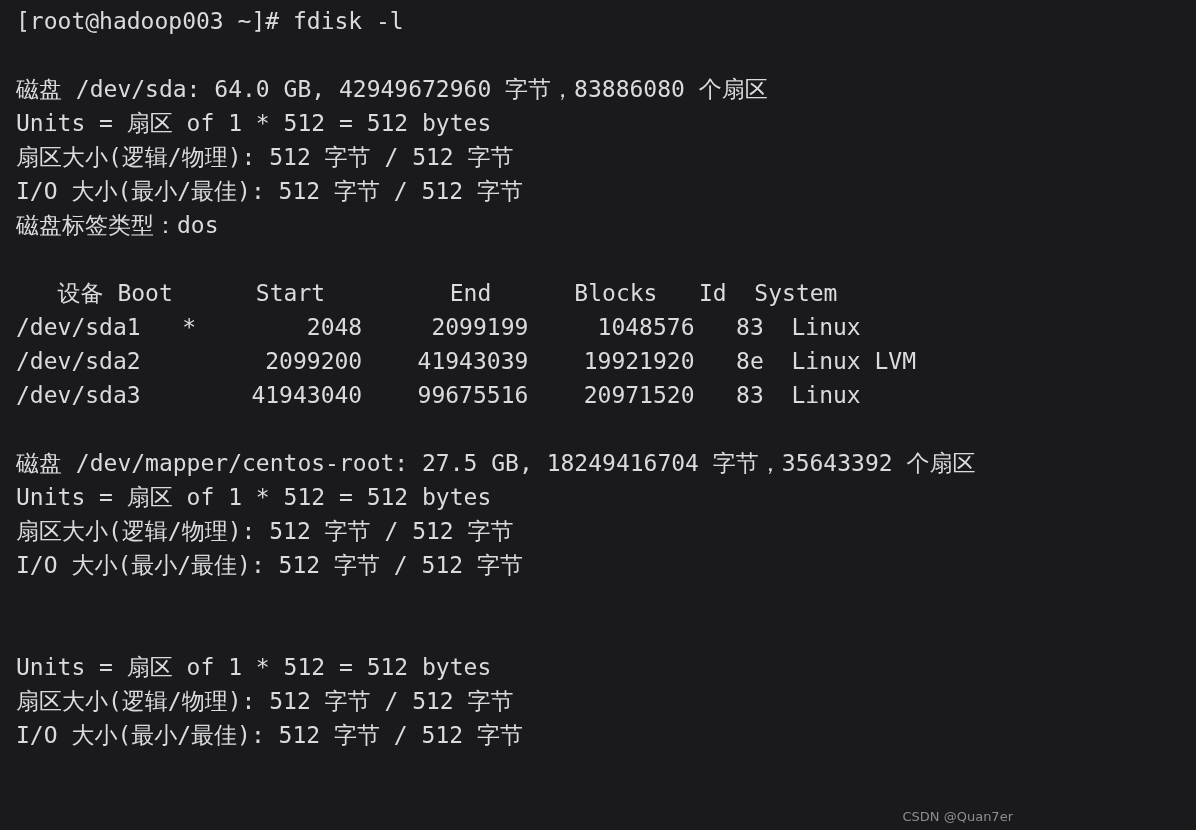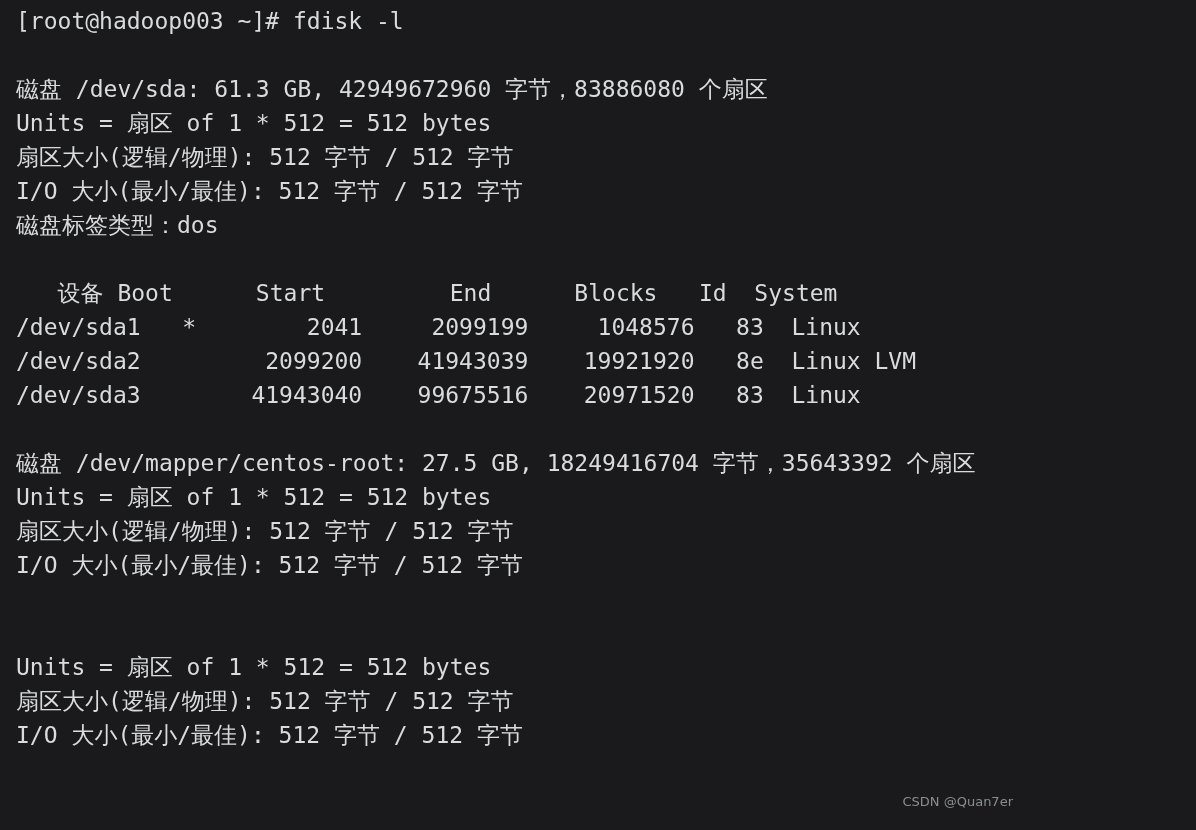--- a/index.html
+++ b/index.html
@@ -24,44 +24,44 @@
     white-space: pre;
     letter-spacing: 0px;
     height: 34px;
   }
   .line.blank {
     height: 34px;
   }
   .watermark {
     position: absolute;
     right: 10px;
-    bottom: 21px;
+    bottom: 6px;
     font-family: "DejaVu Sans", "Liberation Sans", sans-serif;
     font-size: 13px;
     color: #8a8d91;
     white-space: pre;
   }
 </style>
 </head>
 <body>
 
 <div id="terminal">
 
   <div class="line">[root@hadoop003 ~]# fdisk -l</div>
   <div class="line blank"></div>
 
-  <div class="line">磁盘 /dev/sda: 61.3 GB, 42949672960 字节，83886080 个扇区</div>
+  <div class="line">磁盘 /dev/sda: 64.0 GB, 42949672960 字节，83886080 个扇区</div>
   <div class="line">Units = 扇区 of 1 * 512 = 512 bytes</div>
   <div class="line">扇区大小(逻辑/物理): 512 字节 / 512 字节</div>
   <div class="line">I/O 大小(最小/最佳): 512 字节 / 512 字节</div>
   <div class="line">磁盘标签类型：dos</div>
   <div class="line blank"></div>
 
   <div class="line">   设备 Boot      Start         End      Blocks   Id  System</div>
-  <div class="line">/dev/sda1   *        2041     2099199     1048576   83  Linux</div>
+  <div class="line">/dev/sda1   *        2048     2099199     1048576   83  Linux</div>
   <div class="line">/dev/sda2         2099200    41943039    19921920   8e  Linux LVM</div>
   <div class="line">/dev/sda3        41943040    99675516    20971520   83  Linux</div>
   <div class="line blank"></div>
 
   <div class="line">磁盘 /dev/mapper/centos-root: 27.5 GB, 18249416704 字节，35643392 个扇区</div>
   <div class="line">Units = 扇区 of 1 * 512 = 512 bytes</div>
   <div class="line">扇区大小(逻辑/物理): 512 字节 / 512 字节</div>
   <div class="line">I/O 大小(最小/最佳): 512 字节 / 512 字节</div>
   <div class="line blank"></div>
   <div class="line blank"></div>

